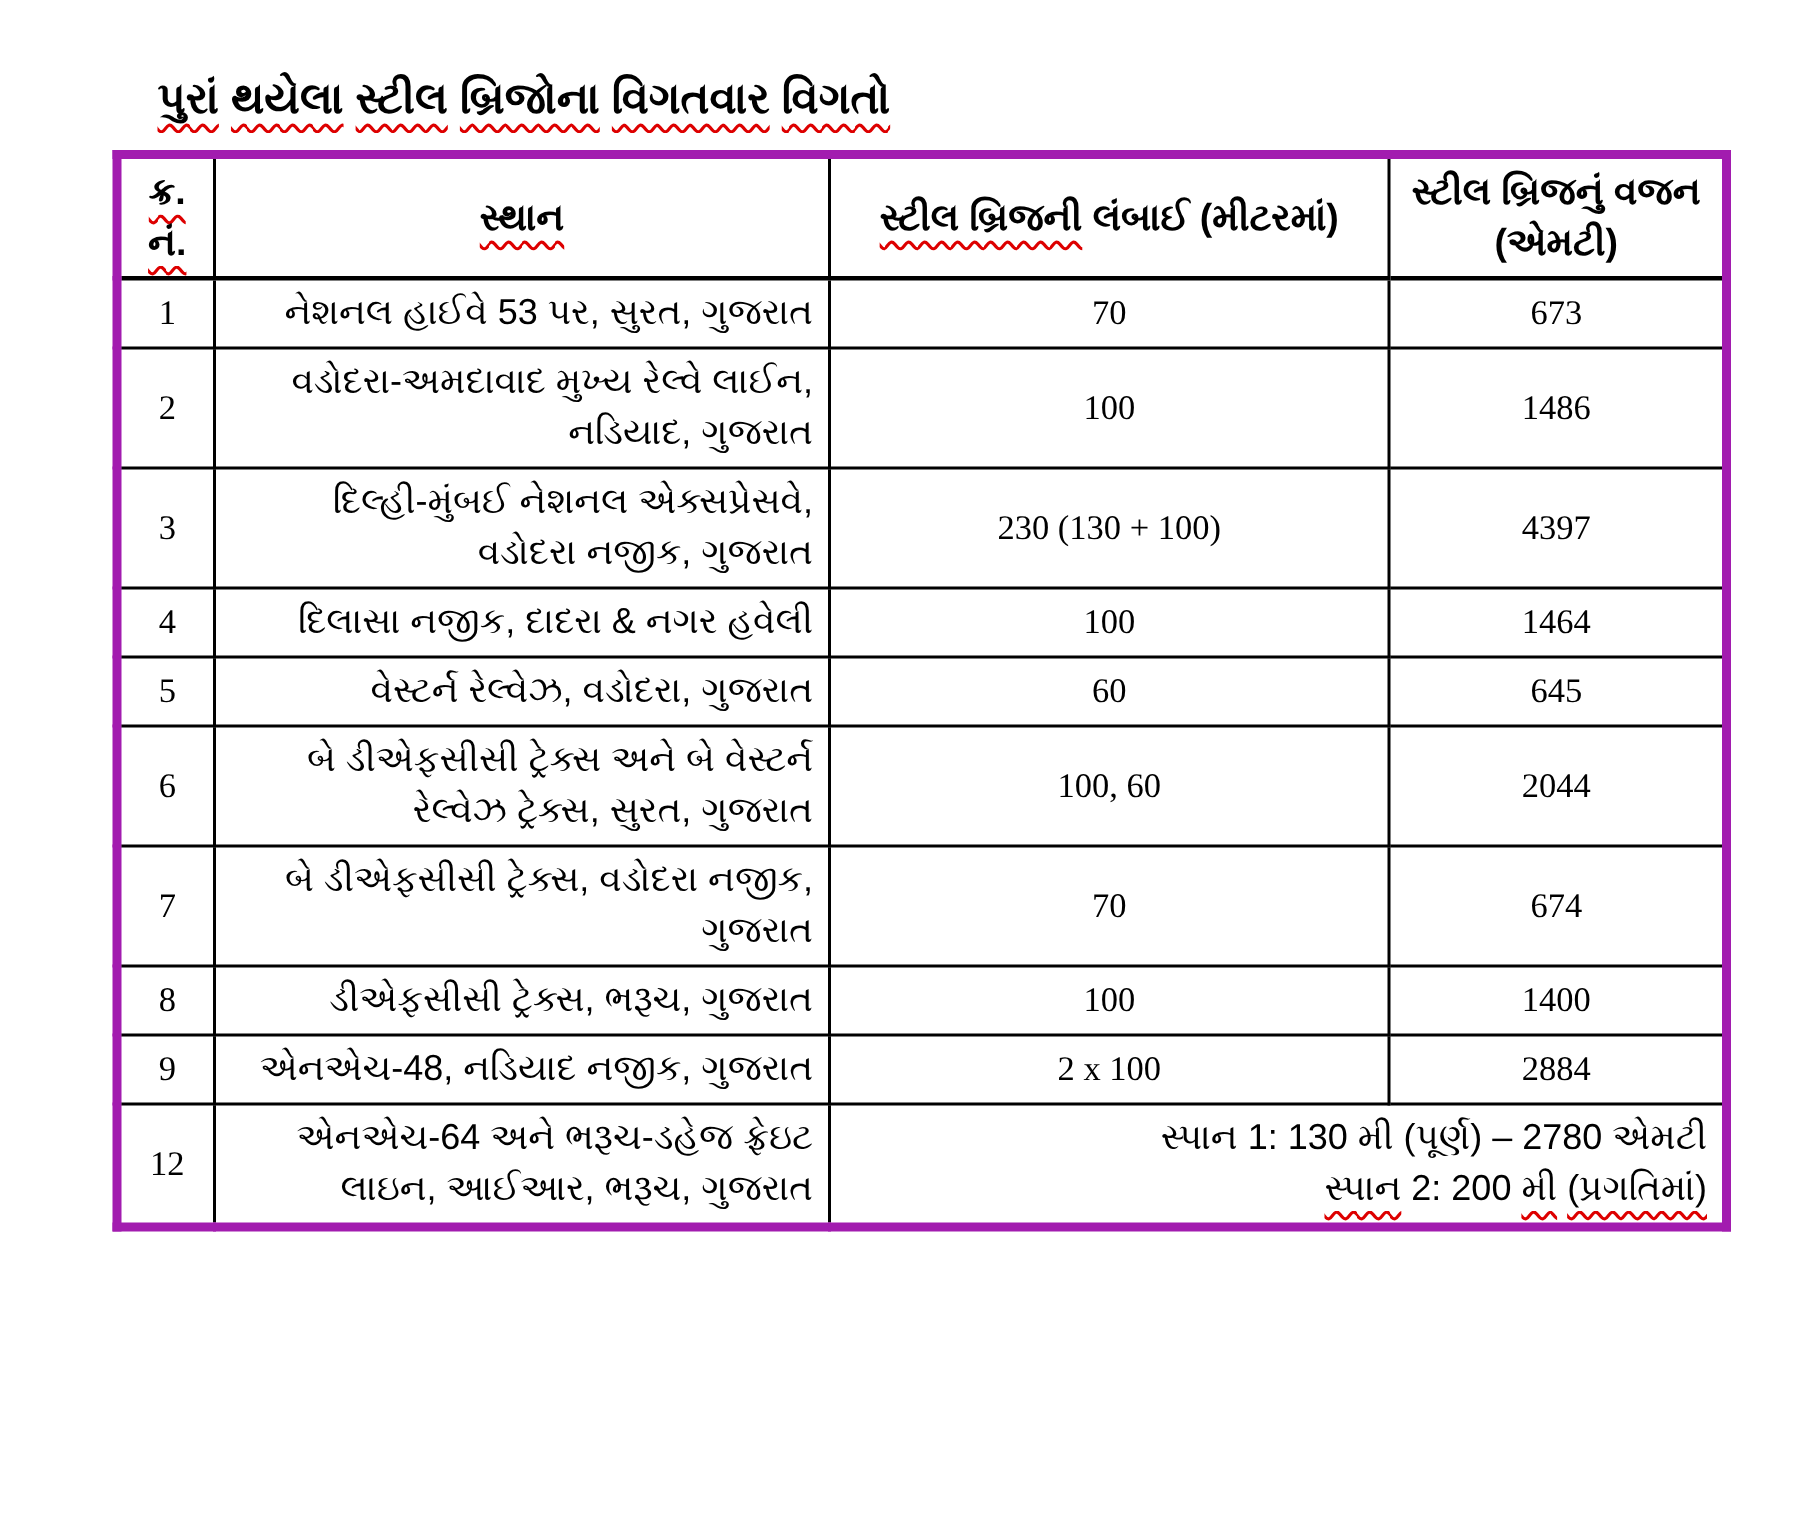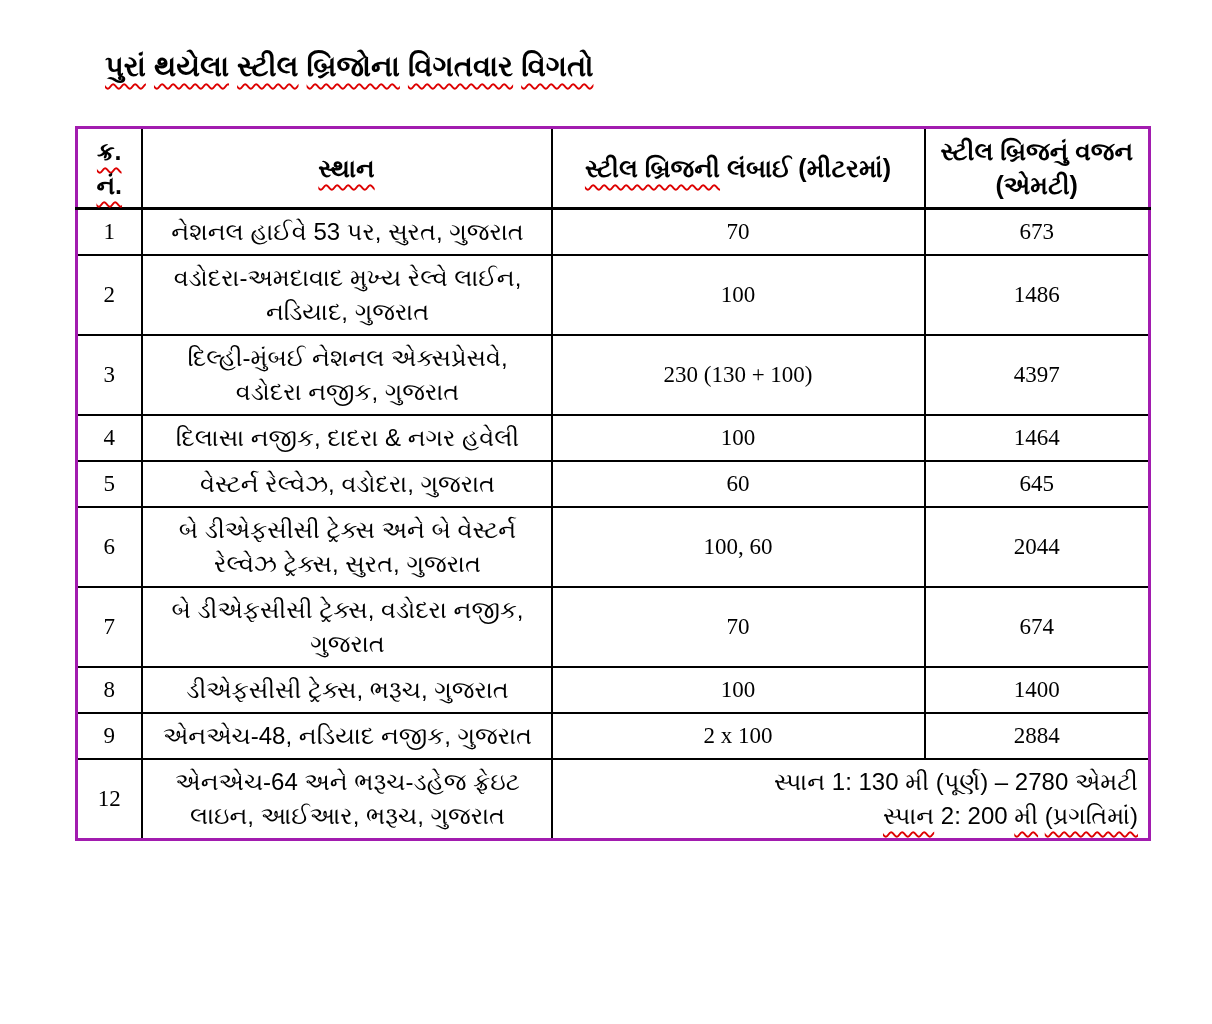--- a/index.html
+++ b/index.html
@@ -15,22 +15,22 @@
   .title{
     margin:0 0 0 30px;
     font-size:29px;
     font-weight:bold;
     line-height:40px;
   }
   table.doc-table{
     border-collapse:collapse;
     table-layout:fixed;
     width:1073px;
-    margin-top:40px;
-    border:3px solid #a21caf;
+    margin-top:14px;
+    border:6px solid #a21caf;
   }
   col.c-sr{width:65px;}
   col.c-loc{width:410px;}
   col.c-len{width:373px;}
   col.c-wt{width:225px;}
   th,td{
     border:2px solid #000;
     padding:5px 10px;
     vertical-align:middle;
   }
@@ -44,21 +44,21 @@
   tbody td{
     font-size:24px;
     line-height:34px;
   }
   td.sr,td.num{
     font-family:"Liberation Serif",serif;
     font-size:23px;
     text-align:center;
   }
   td.loc{
-    text-align:center;
+    text-align:right;
     padding-left:12px;
   }
   td.merged{
     text-align:center;
   }
   .mline{text-align:right;}
   .wv{
     text-decoration-line:underline;
     text-decoration-style:wavy;
     text-decoration-color:#dd0000;

